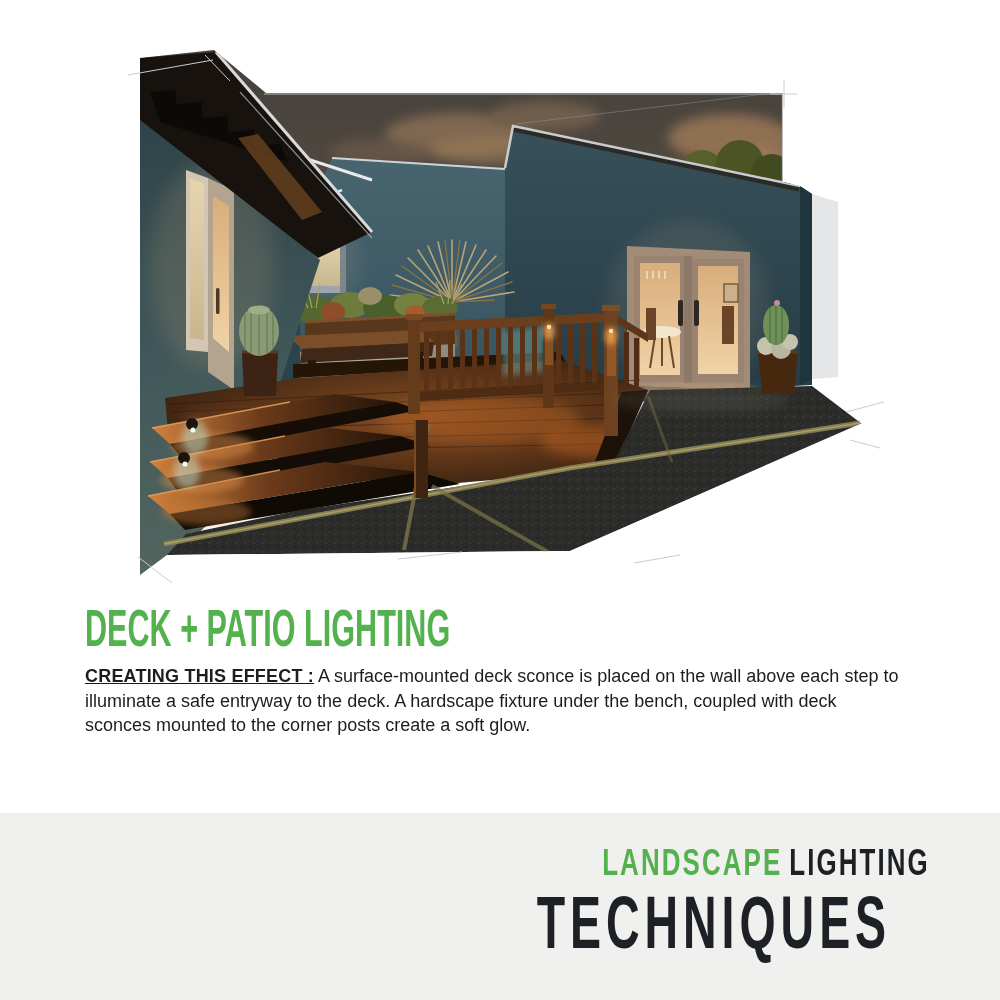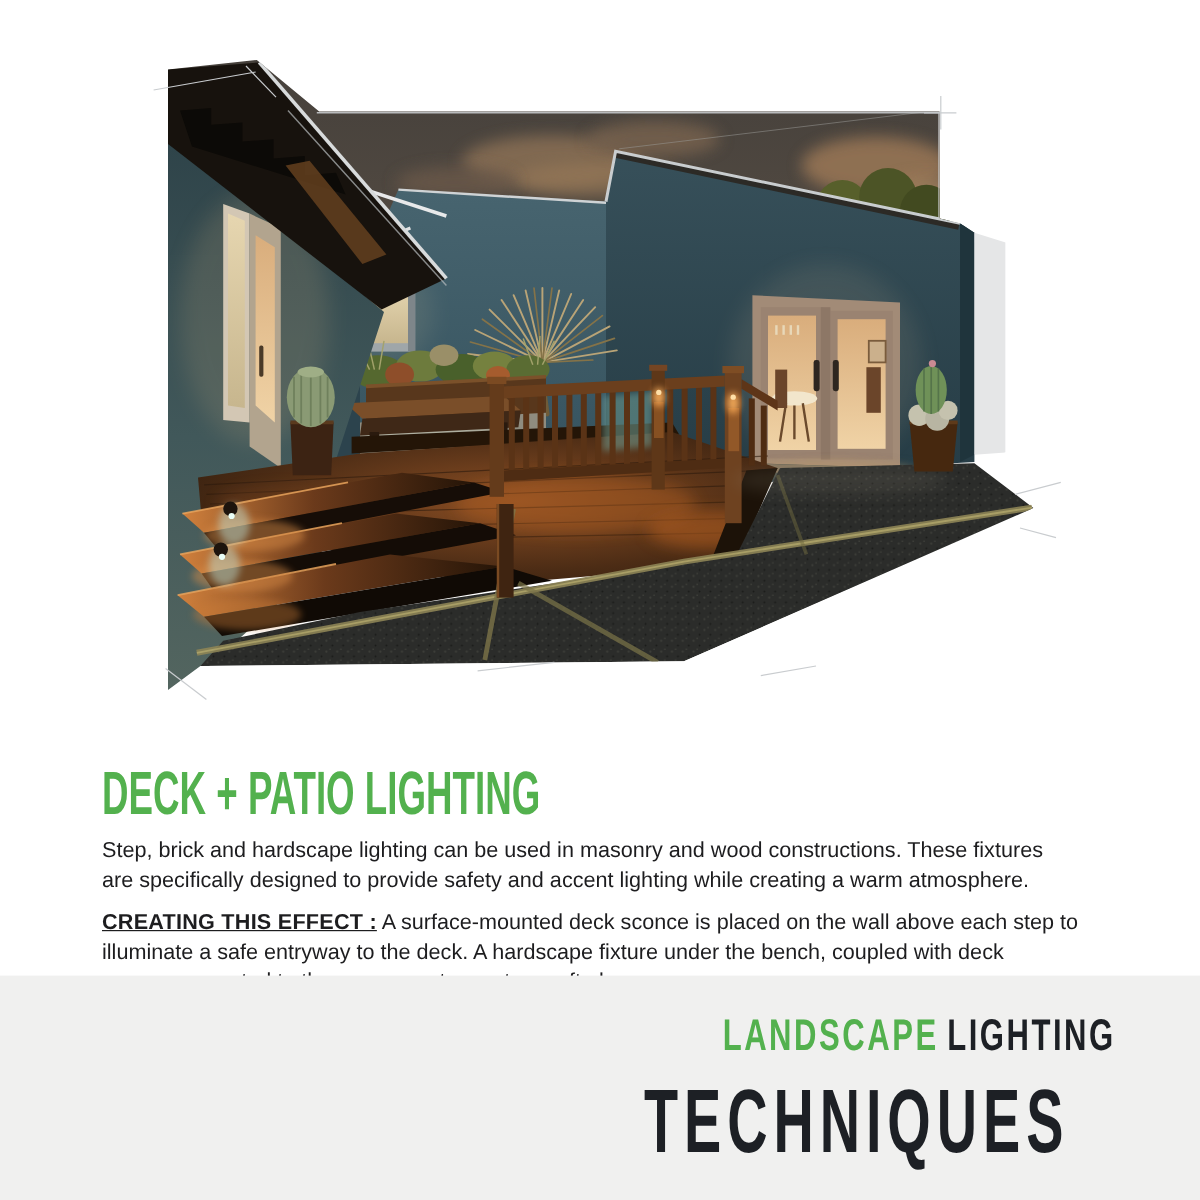--- a/index.html
+++ b/index.html
@@ -1,35 +1,35 @@
 <!DOCTYPE html>
 <html style="--page-bg: #ffffff; --accent: #53b14e; --ink: #1d2025; --body-ink: #1d1d1f; --footer-bg: #f0f0ef;"><head>
 <meta charset="utf-8">
 <style>
   html,body{margin:0;padding:0;}
   body{background:#888;font-family:"Liberation Sans","DejaVu Sans",sans-serif;}
   .page{position:relative;width:1000px;height:1000px;background:var(--page-bg,#fff);overflow:hidden;margin:0 auto;}
   .artwork{position:absolute;left:0;top:0;width:1000px;height:590px;}
   .artwork svg{display:block;}
 
-  .content{position:absolute;left:85px;top:603px;width:845px;color:var(--body-ink,#1d1d1f);margin-top:32px;}
+  .content{position:absolute;left:85px;top:603px;width:845px;color:var(--body-ink,#1d1d1f);}
   .headline{margin:0 0 10px 0;line-height:1;}
   .headline-inner{display:inline-block;transform:scaleX(.60);transform-origin:0 50%;
     font-size:51px;font-weight:bold;letter-spacing:0;color:var(--accent,#53b14e);white-space:nowrap;}
   .para{font-size:18px;line-height:24.5px;margin:0 0 11px 0;white-space:pre-line;}
   .para b{letter-spacing:.2px;text-decoration:underline;}
   .para .rest{white-space:pre-line;}
 
   .footer{position:absolute;left:0;top:813px;width:1000px;height:187px;background:var(--footer-bg,#f0f0ef);text-align:right;}
   .brand-line1{margin-top:31px;line-height:1;}
   .squeeze1{display:inline-block;transform:scaleX(.70);transform-origin:50% 50%;white-space:nowrap;
     font-size:37px;font-weight:bold;letter-spacing:3px;}
   .brand-green{color:var(--accent,#53b14e);}
   .brand-dark{color:var(--ink,#1d2025);margin-left:10px;}
-  .brand-line2{margin-top:16px;line-height:1;}
+  .brand-line2{margin-top:4px;line-height:1;}
   .squeeze2{display:inline-block;transform:scaleX(.62);transform-origin:50% 50%;white-space:nowrap;
     font-size:75px;font-weight:bold;letter-spacing:8px;color:var(--ink,#1d2025);}
 </style>
 </head>
 <body>
 
 <div class="page">
 
   <div class="artwork">
     <svg width="1000" height="590" viewBox="0 0 1000 590" xmlns="http://www.w3.org/2000/svg">
@@ -380,22 +380,20 @@
         <line x1="850" y1="440" x2="880" y2="448"></line>
         <line x1="138" y1="557" x2="172" y2="583"></line>
         <line x1="398" y1="559" x2="462" y2="552"></line>
         <line x1="634" y1="563" x2="680" y2="555"></line>
       </g>
     </svg>
   </div>
 
   <div class="content">
     <h1 class="headline"><span class="headline-inner">DECK + PATIO LIGHTING</span></h1>
-    <p class="para">Step, brick and hardscape lighting can be used in masonry and wood constructions. These fixtures
-are specifically designed to provide safety and accent lighting while creating a warm atmosphere.</p>
     <p class="para"><b>CREATING THIS EFFECT :</b><span class="rest"> A surface-mounted deck sconce is placed on the wall above each step to
 illuminate a safe entryway to the deck. A hardscape fixture under the bench, coupled with deck
 sconces mounted to the corner posts create a soft glow.</span></p>
   </div>
 
   <div class="footer">
     <div class="brand-line1">
       <span class="squeeze1">
         <span class="brand-green">LANDSCAPE</span><span class="brand-dark">LIGHTING</span>
       </span>

